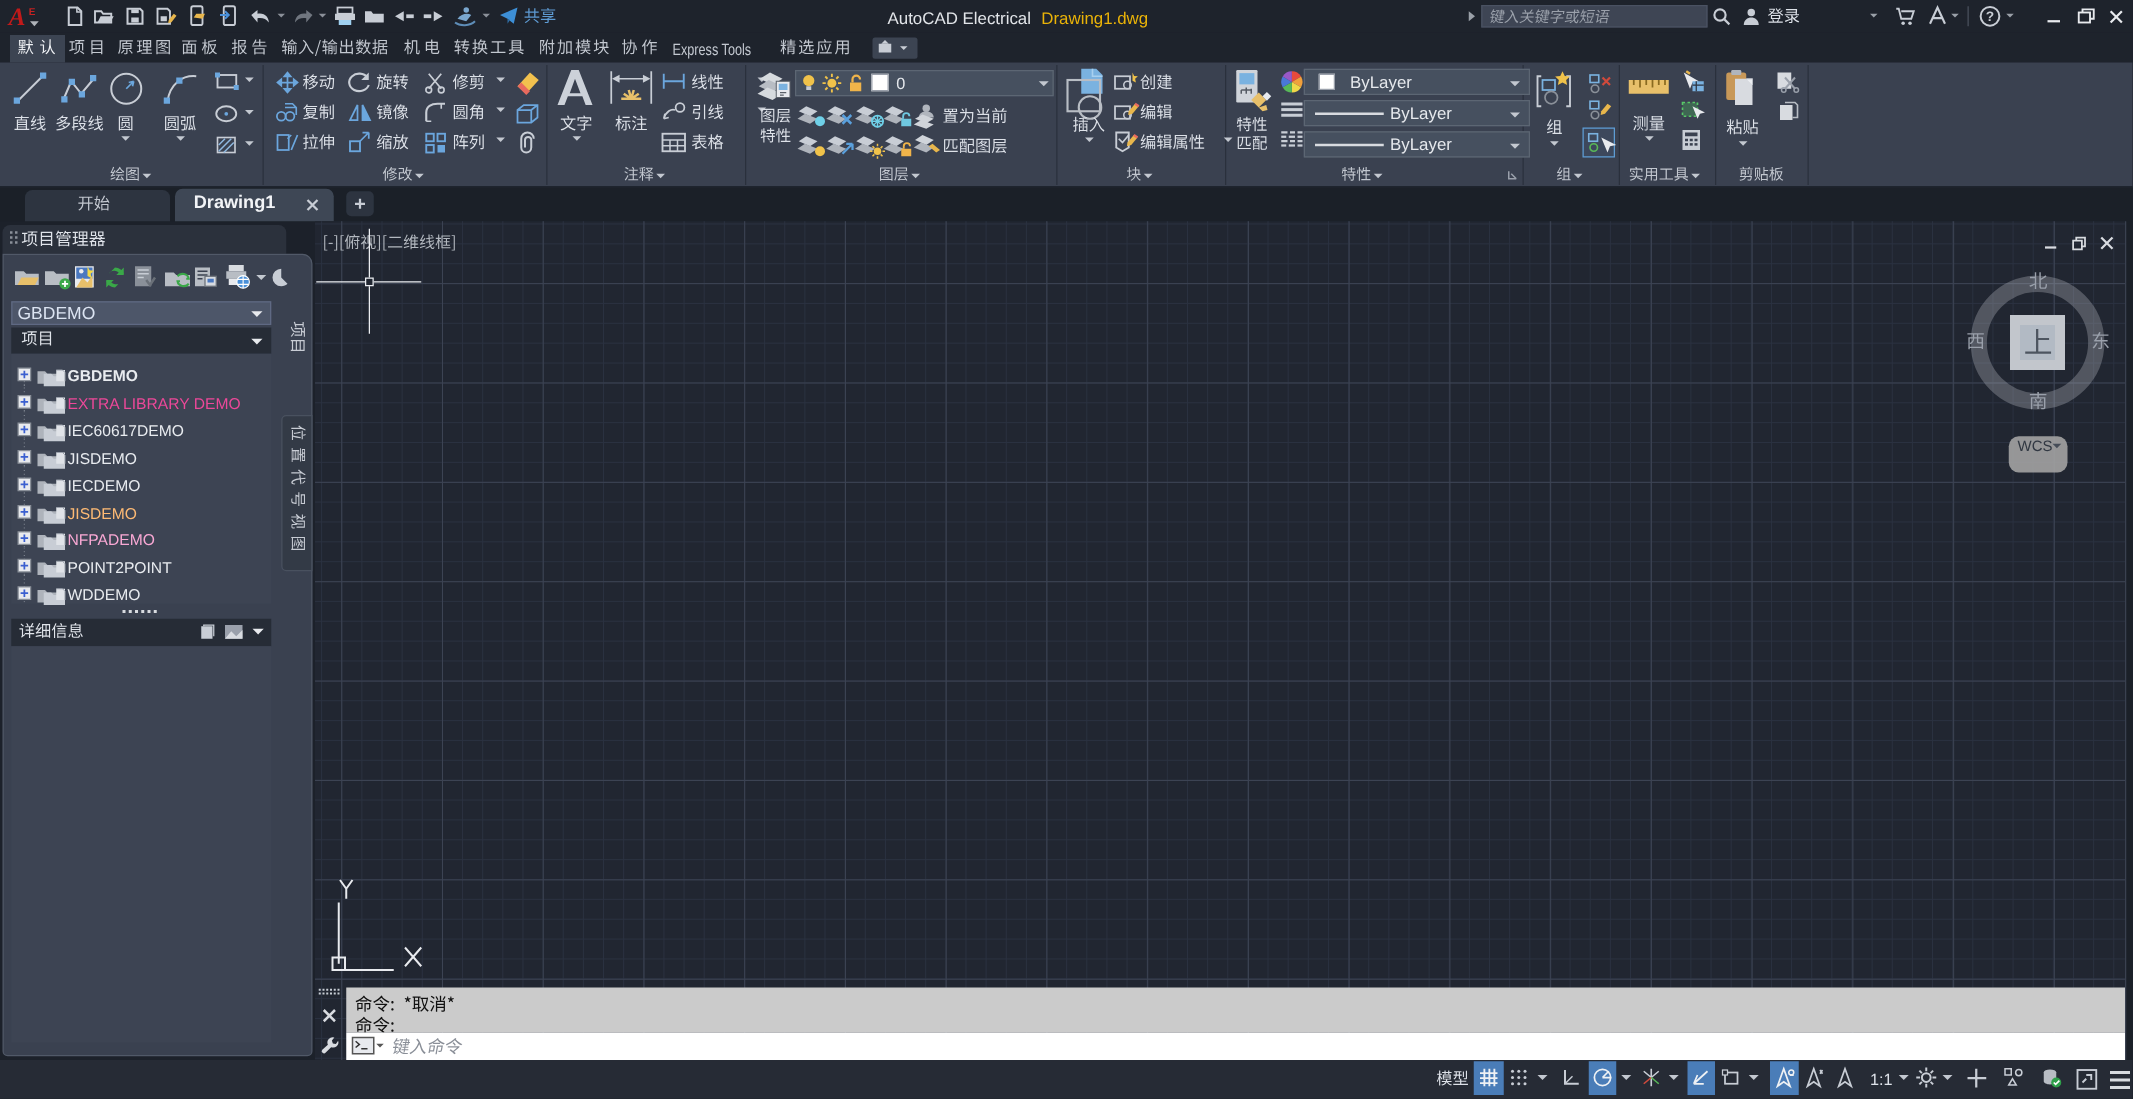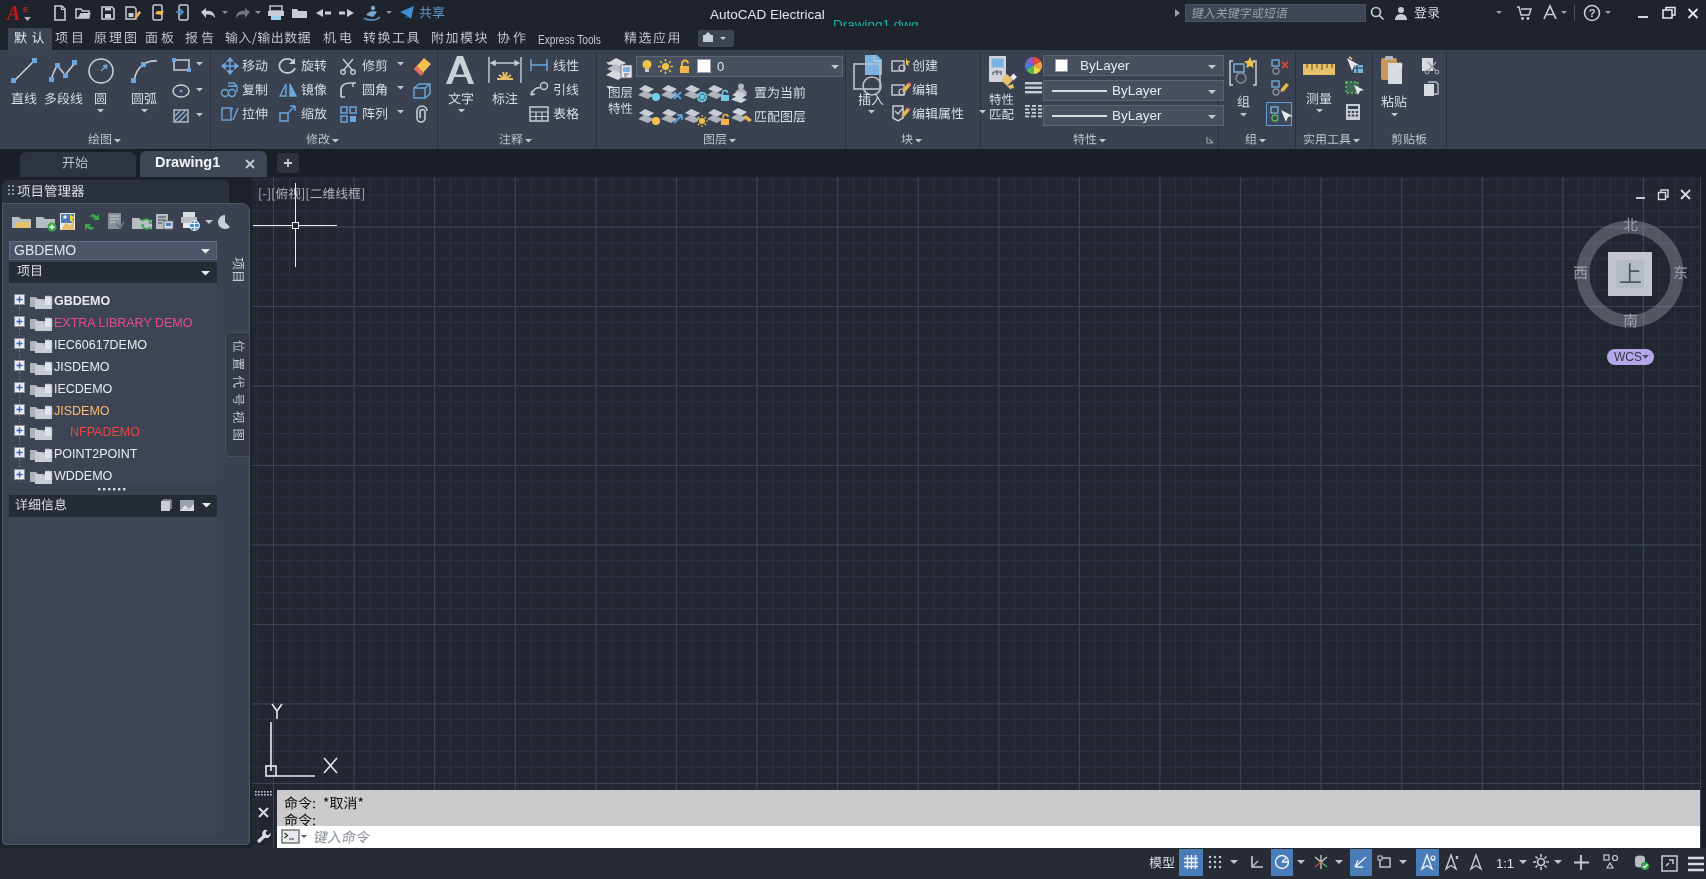--- a/index.html
+++ b/index.html
@@ -206,21 +206,21 @@
     <path d="M1 7 15 1 12 14 7 10z" fill="#3d8fd6"></path>
     <path d="M7 10v4l2-3" fill="#2e6ca3"></path>
   </svg>
 <svg class="ct" style="left:419.0px;top:6.0px;width:26px;height:16px" viewBox="0 0 26 16">
     <g fill="#5e9bd3" transform="translate(0,11.4) scale(0.01300,-0.01300)">
       <use href="#c0" x="0"></use>
       <use href="#c1" x="1000"></use>
     </g>
   </svg>
 <div style="position:absolute;left:710.0px;top:6.5px;font:normal normal 13.5px 'Liberation Sans',sans-serif;color:#e2e5e9;white-space:nowrap;">AutoCAD Electrical</div>
-<div style="position:absolute;left:833.0px;top:6.5px;font:normal normal 13.5px 'Liberation Sans',sans-serif;color:#14b8a6;white-space:nowrap;margin-top:10px;">Drawing1.dwg</div>
+<div style="position:absolute;left:833.0px;top:6.5px;font:normal normal 13.5px 'Liberation Sans',sans-serif;color:#eab308;white-space:nowrap;">Drawing1.dwg</div>
 <svg class="ct" style="left:1173.0px;top:8.0px;width:8px;height:10px;" viewBox="0 0 8 10">
     <path d="M2 1l5 4-5 4z" fill="#9aa0a8"></path>
   </svg>
 <div style="position:absolute;left:1185px;top:4px;width:181px;height:18px;background:#3e4554;border:1px solid #4a5262"></div>
 <svg class="ct" style="left:1191.0px;top:7.0px;width:96px;height:15px" viewBox="0 0 96 15">
     <g fill="#9ba1ab" transform="translate(0,10.6) scale(0.01200,-0.01200) skewX(10)">
       <use href="#c2" x="0"></use>
       <use href="#c3" x="1000"></use>
       <use href="#c4" x="2000"></use>
       <use href="#c2" x="3000"></use>
@@ -1110,21 +1110,21 @@
 <svg class="ct" style="left:1622.5px;top:313.0px;width:15px;height:19px" viewBox="0 0 15 19">
     <g fill="#9aa0ab" transform="translate(0,13.2) scale(0.01500,-0.01500)">
       <use href="#c108" x="0"></use>
     </g>
   </svg>
 <svg class="ct" style="left:1618.5px;top:262.0px;width:23px;height:29px" viewBox="0 0 23 29">
     <g fill="#4d5560" transform="translate(0,20.2) scale(0.02300,-0.02300)">
       <use href="#c109" x="0"></use>
     </g>
   </svg>
-<div style="position:absolute;left:1607px;top:349px;width:47px;height:16px;background:#c4b5fd;border-radius:8px;opacity:0.9">
+<div style="position:absolute;left:1607px;top:349px;width:47px;height:29px;background:#a3a3a3;border-radius:8px;opacity:0.9">
     <div style="position:absolute;left:7px;top:1px;font:normal 12px 'Liberation Sans';color:#333a44">WCS</div>
     <svg style="position:absolute;right:4px;top:5px" width="9" height="7">
       <path d="M1 1l3.5 3.5L8 1z" fill="#4a515c"></path>
     </svg>
   </div>
 <svg class="ct" style="left:255.0px;top:791.0px;width:20px;height:8px;" viewBox="0 0 20 8">
     <g fill="#c8cdd5">
       <rect x="0" y="0" width="1.6" height="1.6"></rect>
       <rect x="0" y="3" width="1.6" height="1.6"></rect>
       <rect x="3" y="0" width="1.6" height="1.6"></rect>
@@ -1343,21 +1343,21 @@
 <svg class="ct" style="left:14.0px;top:425.4px;width:11px;height:11px;" viewBox="0 0 11 11">
     <rect x="0.5" y="0.5" width="10" height="10" fill="#e8eaee" stroke="#8a9099"></rect>
     <path d="M2.5 5.5h6M5.5 2.5v6" stroke="#3a5fd0" stroke-width="1.4"></path>
   </svg>
 <svg class="ct" style="left:29.0px;top:423.4px;width:25px;height:18px;" viewBox="0 0 25 18">
     <path d="M1 15V5h6l2 2h8v8z" fill="#aeb3bb"></path>
     <path d="M6 17V7h6l2 2h9v8z" fill="#c8cdd5"></path>
     <rect x="16" y="4" width="7" height="9" fill="#e0e3e8"></rect>
     <path d="M16 4h5l2 2v7" fill="none" stroke="#9aa0ab" stroke-width="0.8"></path>
   </svg>
-<div style="position:absolute;left:70px;top:425.4px;font:normal normal 12.5px 'Liberation Sans',sans-serif;color:#ef4444;white-space:nowrap;">NFPADEMO</div>
+<div style="position:absolute;left:54.0px;top:425.4px;font:normal normal 12.5px 'Liberation Sans',sans-serif;color:#f9a8d4;white-space:nowrap;">NFPADEMO</div>
 <div style="position:absolute;left:19px;top:438px;width:1px;height:22px;background-image:linear-gradient(#7a818c 1px,transparent 1px);background-size:1px 3px"></div>
 <svg class="ct" style="left:14.0px;top:447.3px;width:11px;height:11px;" viewBox="0 0 11 11">
     <rect x="0.5" y="0.5" width="10" height="10" fill="#e8eaee" stroke="#8a9099"></rect>
     <path d="M2.5 5.5h6M5.5 2.5v6" stroke="#3a5fd0" stroke-width="1.4"></path>
   </svg>
 <svg class="ct" style="left:29.0px;top:445.3px;width:25px;height:18px;" viewBox="0 0 25 18">
     <path d="M1 15V5h6l2 2h8v8z" fill="#aeb3bb"></path>
     <path d="M6 17V7h6l2 2h9v8z" fill="#c8cdd5"></path>
     <rect x="16" y="4" width="7" height="9" fill="#e0e3e8"></rect>
     <path d="M16 4h5l2 2v7" fill="none" stroke="#9aa0ab" stroke-width="0.8"></path>

